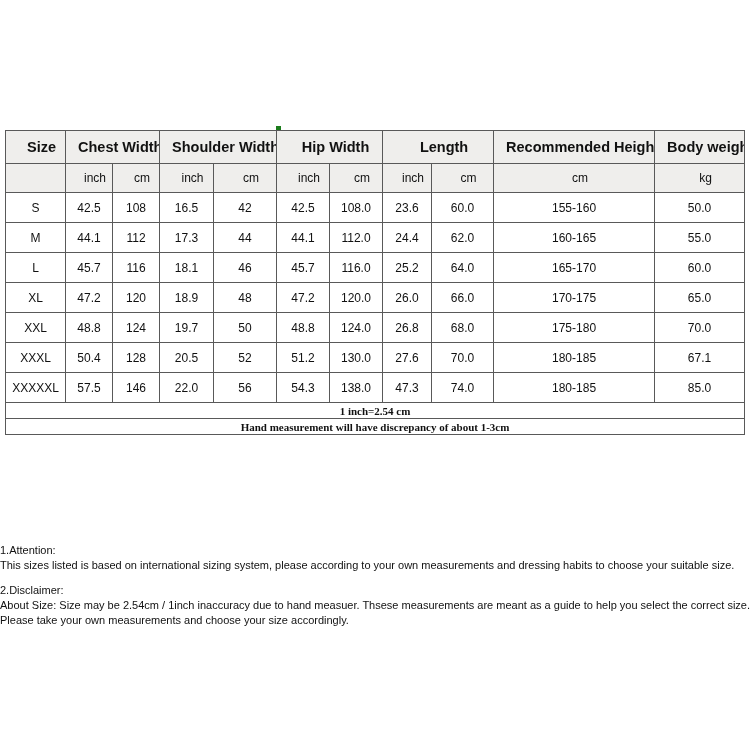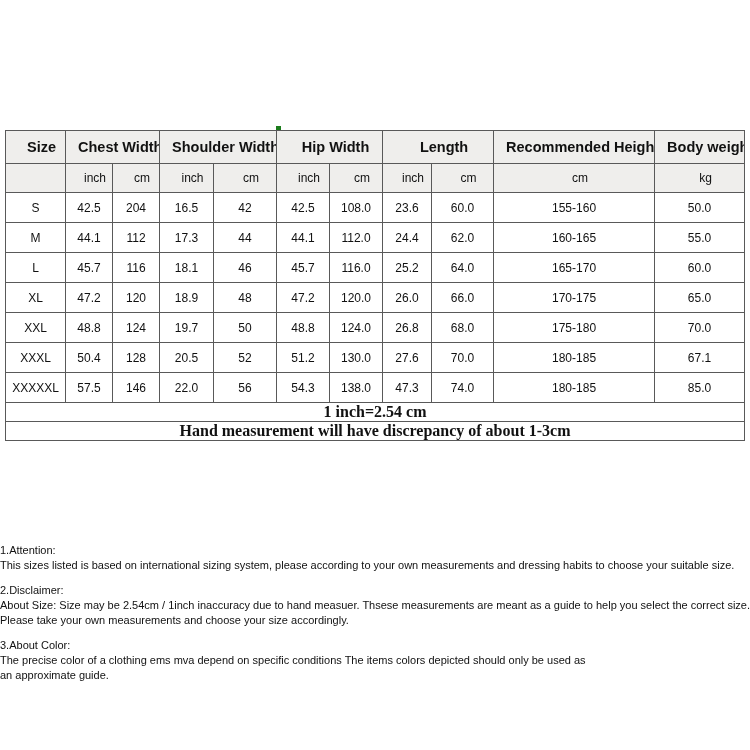--- a/index.html
+++ b/index.html
@@ -44,21 +44,21 @@
     font-weight: normal;
   }
   .size-table tbody td {
     height: 29px;
     font-size: 12px;
     background: #ffffff;
   }
   .size-table tfoot td {
     height: 15px;
     font-family: "Liberation Serif", serif;
-    font-size: 16px;
+    font-size: 11px;
     font-weight: bold;
     background: #ffffff;
   }
   .corner-marker {
     position: absolute;
     left: 276px;
     top: 126px;
     width: 5px;
     height: 4px;
   }
@@ -112,21 +112,21 @@
       <th>inch</th>
       <th>cm</th>
       <th>cm</th>
       <th>kg</th>
     </tr>
   </thead>
   <tbody>
       <tr>
         <td>S</td>
         <td>42.5</td>
-        <td>204</td>
+        <td>108</td>
         <td>16.5</td>
         <td>42</td>
         <td>42.5</td>
         <td>108.0</td>
         <td>23.6</td>
         <td>60.0</td>
         <td>155-160</td>
         <td>50.0</td>
       </tr>
       <tr>
@@ -223,18 +223,13 @@
 <div class="notes">
   <div class="note-block">
     <div class="note-line">1.Attention:</div>
     <div class="note-line">This sizes listed is based on international sizing system, please according to your own measurements and dressing habits to choose your suitable size.</div>
   </div>
   <div class="note-block">
     <div class="note-line">2.Disclaimer:</div>
     <div class="note-line">About Size: Size may be 2.54cm / 1inch inaccuracy due to hand measuer. Thsese measurements are meant as a guide to help you select the correct size.</div>
     <div class="note-line">Please take your own measurements and choose your size accordingly.</div>
   </div>
-  <div class="note-block">
-    <div class="note-line">3.About Color:</div>
-    <div class="note-line">The precise color of a clothing ems mva depend on specific conditions The items colors depicted should only be used as</div>
-    <div class="note-line">an approximate guide.</div>
-  </div>
 </div>
 
 </body></html>

